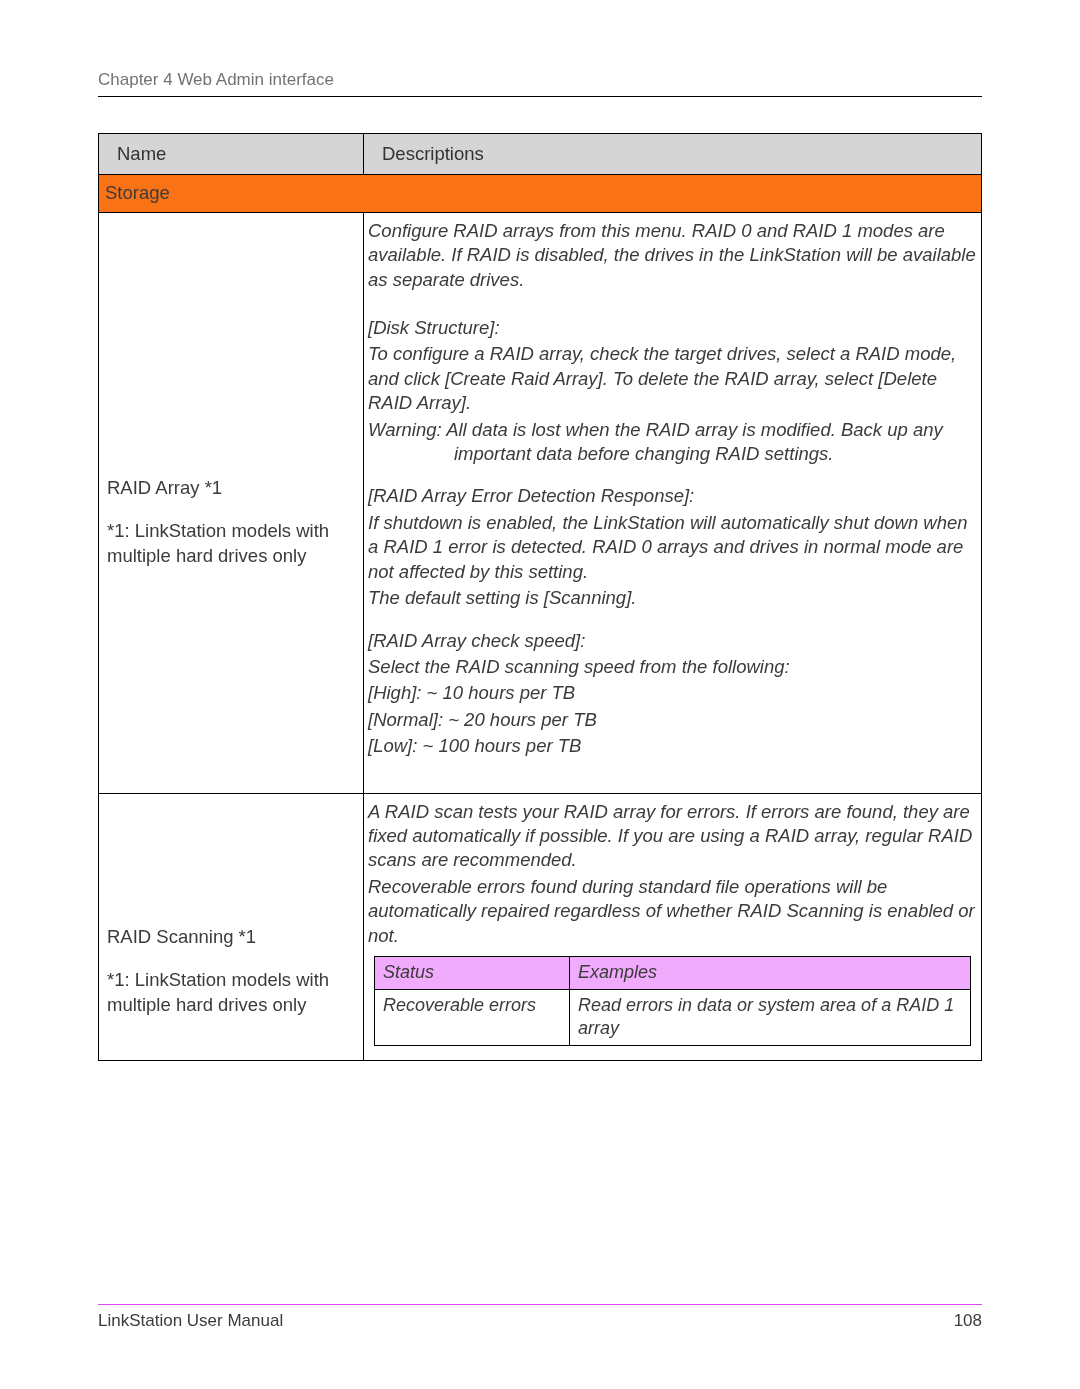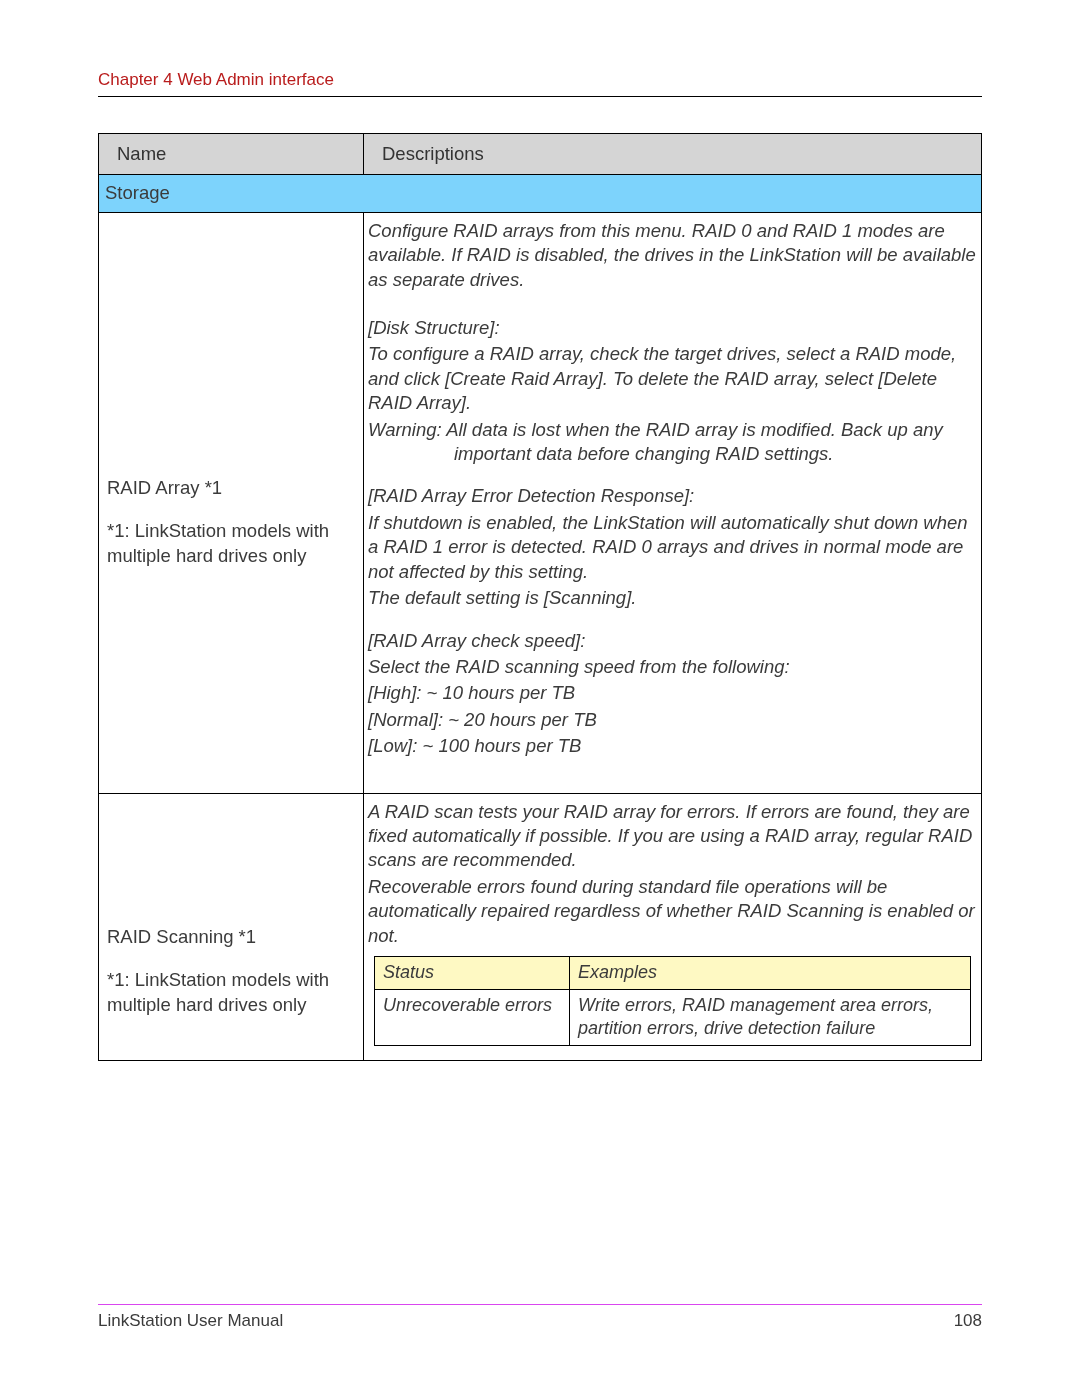--- a/index.html
+++ b/index.html
@@ -9,21 +9,21 @@
     height: 1389px;
     font-family: "Segoe UI", "Myriad Pro", -apple-system, sans-serif;
     color: #3b3b3b;
     background: #fff;
     box-sizing: border-box;
     padding: 70px 98px 0 98px;
     position: relative;
   }
   .chapter-title {
     font-size: 17px;
-    color: #b91c1c;
+    color: #737373;
     padding-bottom: 6px;
     border-bottom: 1px solid #000;
     margin-bottom: 36px;
   }
   table.outer {
     border-collapse: collapse;
     width: 100%;
     table-layout: fixed;
   }
   table.outer > tbody > tr > td,
@@ -36,21 +36,21 @@
   }
   table.outer > tbody > tr > th {
     text-align: left;
     font-weight: 400;
     background: #d5d5d5;
     color: #333;
     padding: 8px 18px;
   }
   col.c1 { width: 265px; }
   .section-row td {
-    background: #7dd3fc;
+    background: #f97316;
     font-size: 19px;
     padding: 7px 8px;
   }
   .name-cell {
     padding: 8px 8px 8px 8px !important;
     vertical-align: middle !important;
   }
   .name-block { line-height: 1.35; margin-top: 40px; }
   .desc-cell { padding: 6px 4px 10px 4px !important; font-style: italic; }
   .para { margin: 0 0 18px 0; }
@@ -68,21 +68,21 @@
   }
   table.inner td, table.inner th {
     border: 1px solid #000;
     font-size: 18px;
     padding: 4px 8px;
     vertical-align: top;
     text-align: left;
     font-weight: 400;
   }
   table.inner th {
-    background: #fef9c3;
+    background: #f0abfc;
   }
   table.inner col.s1 { width: 195px; }
 
   .footer {
     position: absolute;
     left: 98px;
     right: 98px;
     bottom: 58px;
     border-top: 1px solid #d946ef;
     padding-top: 6px;
@@ -152,22 +152,22 @@
           <colgroup>
               <col class="s1">
               <col>
             </colgroup>
           <tbody>
               <tr>
             <th>Status</th>
             <th>Examples</th>
           </tr>
           <tr>
-            <td>Unrecoverable errors</td>
-            <td>Write errors,  RAID management area errors, partition errors, drive detection failure</td>
+            <td>Recoverable errors</td>
+            <td>Read errors in data or system area of a RAID 1 array</td>
           </tr>
         </tbody>
           </table>
       </td>
     </tr>
   </tbody>
 </table>
 
 <div class="footer">
   <span>LinkStation User Manual</span>

